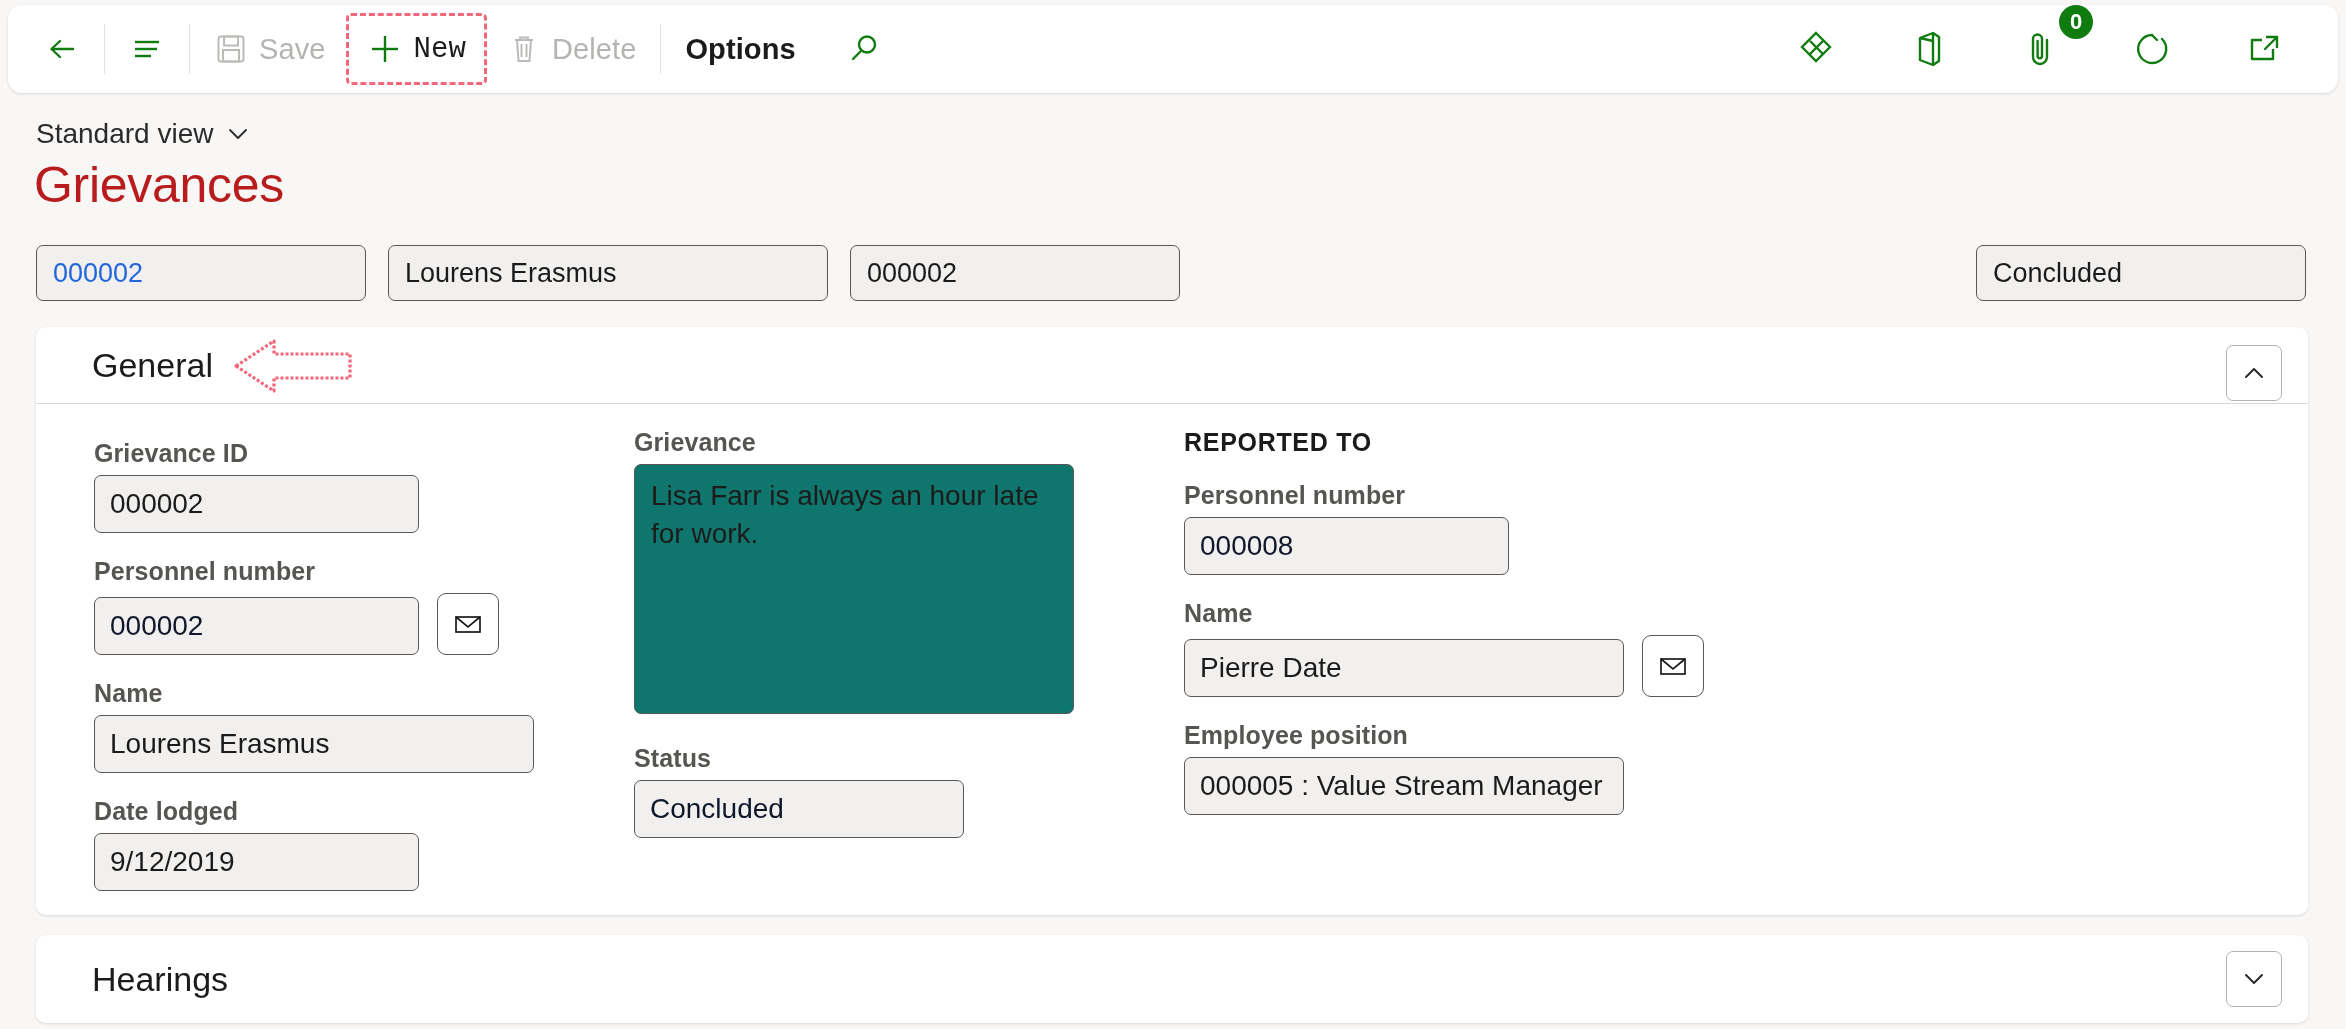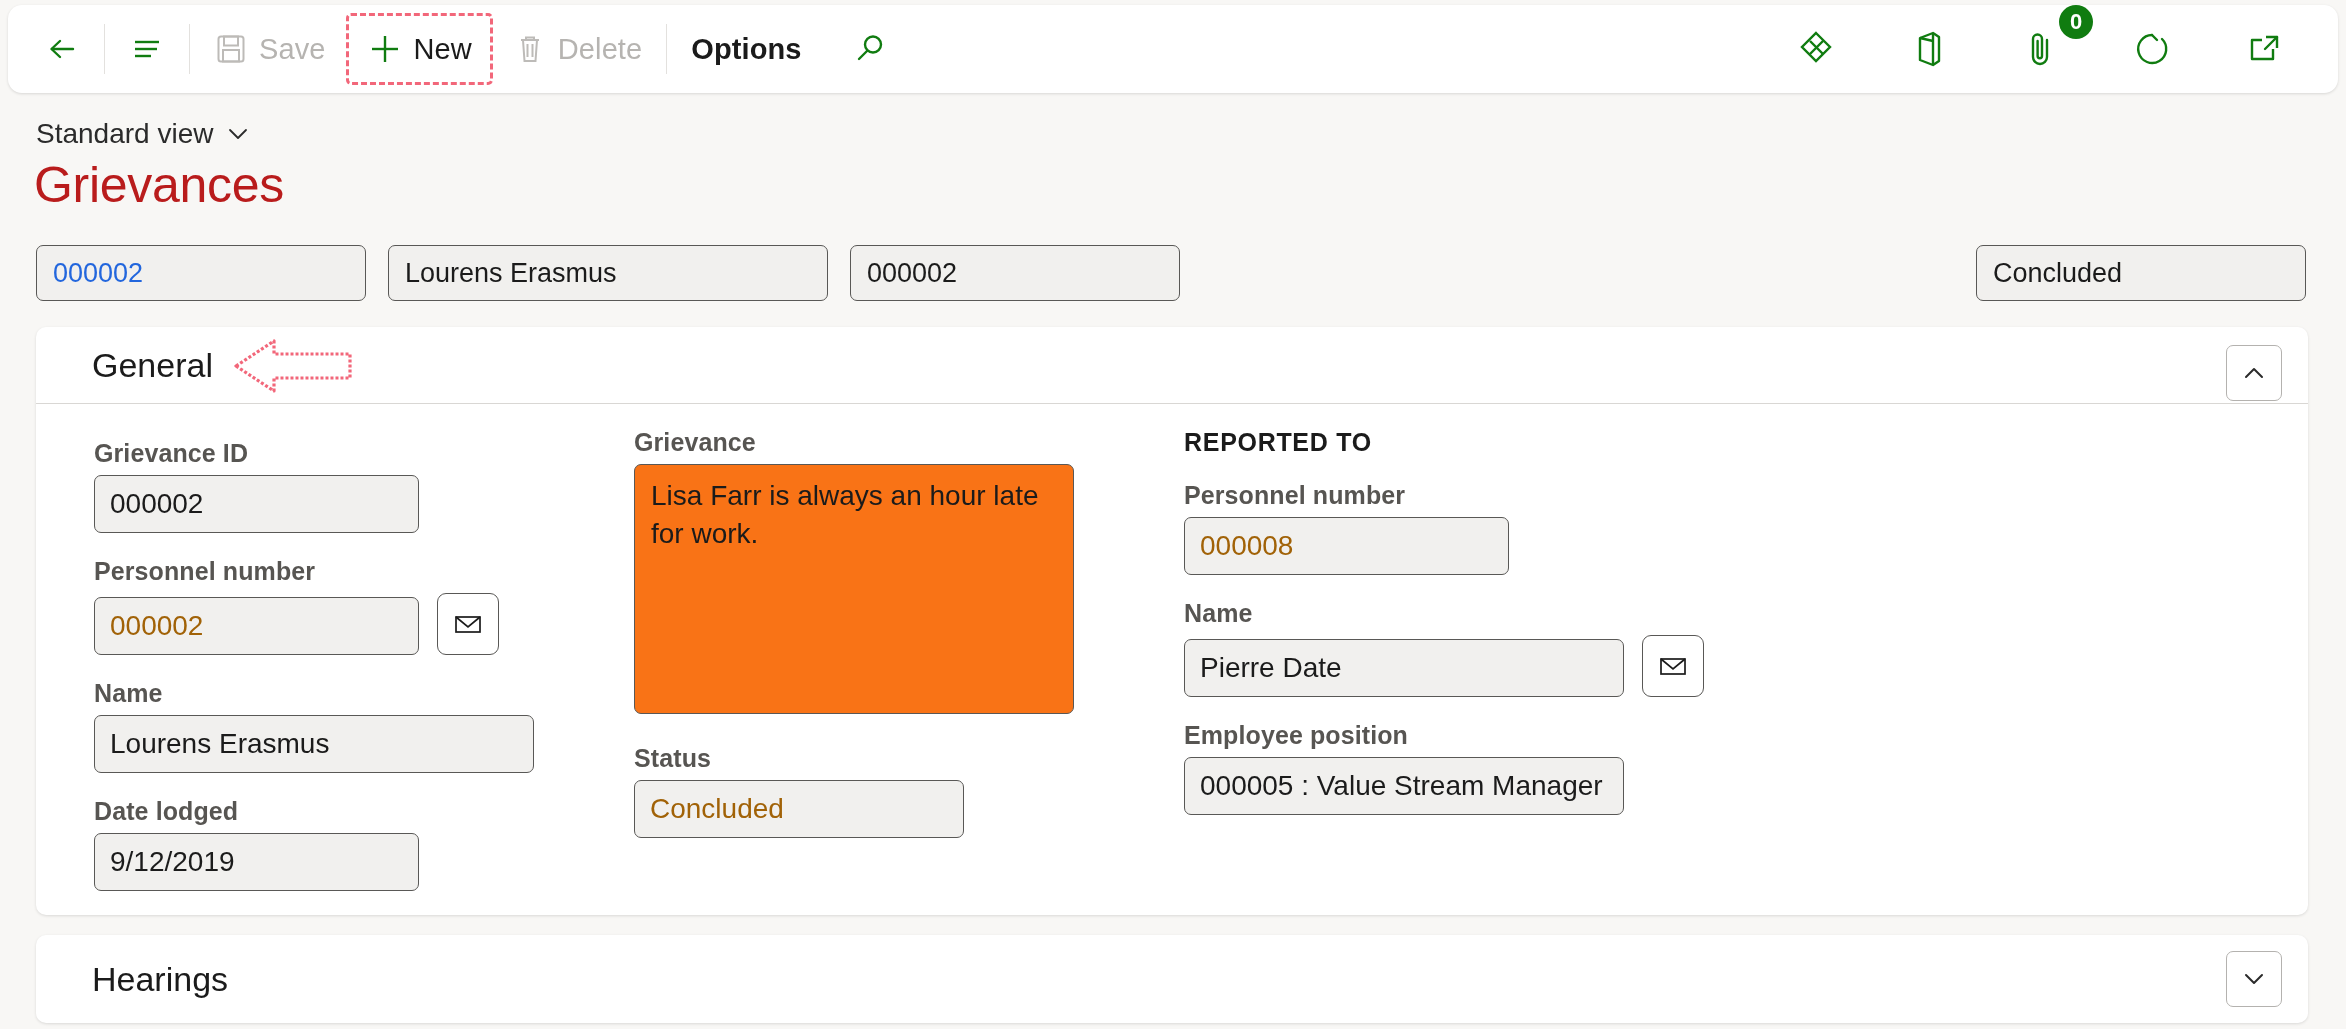--- a/index.html
+++ b/index.html
@@ -39,20 +39,21 @@
   .cb-btn.disabled .lbl { color: #b6b4b1; }
   .cb-btn.icononly { padding: 0 12px; }
   .cb-sep { width: 1px; height: 50px; background: #e3e1de; margin: 0 10px; }
 
   .cb-btn.highlight {
     border: 3px dashed #f2677a;
     border-radius: 5px;
     padding: 0 18px;
     height: 72px;
     margin: 0 6px;
+    font-family: Liberation Mono, monospace;
   }
 
   .icon-green { stroke: #107c10; fill: none; stroke-width: 2.4; }
   .icon-grey  { stroke: #bdbbb8; fill: none; stroke-width: 2.0; }
 
   .badge-wrap { position: relative; display: inline-flex; }
   .badge {
     position: absolute; top: -13px; right: -19px;
     min-width: 34px; height: 34px;
     border-radius: 17px;
@@ -171,24 +172,24 @@
     background: #f1f0ee;
     border: 1.6px solid #595856;
     border-radius: 7px;
     height: 58px;
     display: flex; align-items: center;
     padding: 0 15px;
     font-size: 28px;
     color: #1b1b1b;
     cursor: text;
   }
-  .inputbox.link { color: #a16207; }
+  .inputbox.link { color: #0f172a; }
 
   .ta {
-    background: #f97316;
+    background: #0f766e;
     border: 1.6px solid #595856;
     border-radius: 7px;
     width: 440px; height: 250px;
     padding: 12px 16px;
     font-size: 28px;
     color: #1b1b1b;
     line-height: 1.34;
     cursor: text;
   }
 

